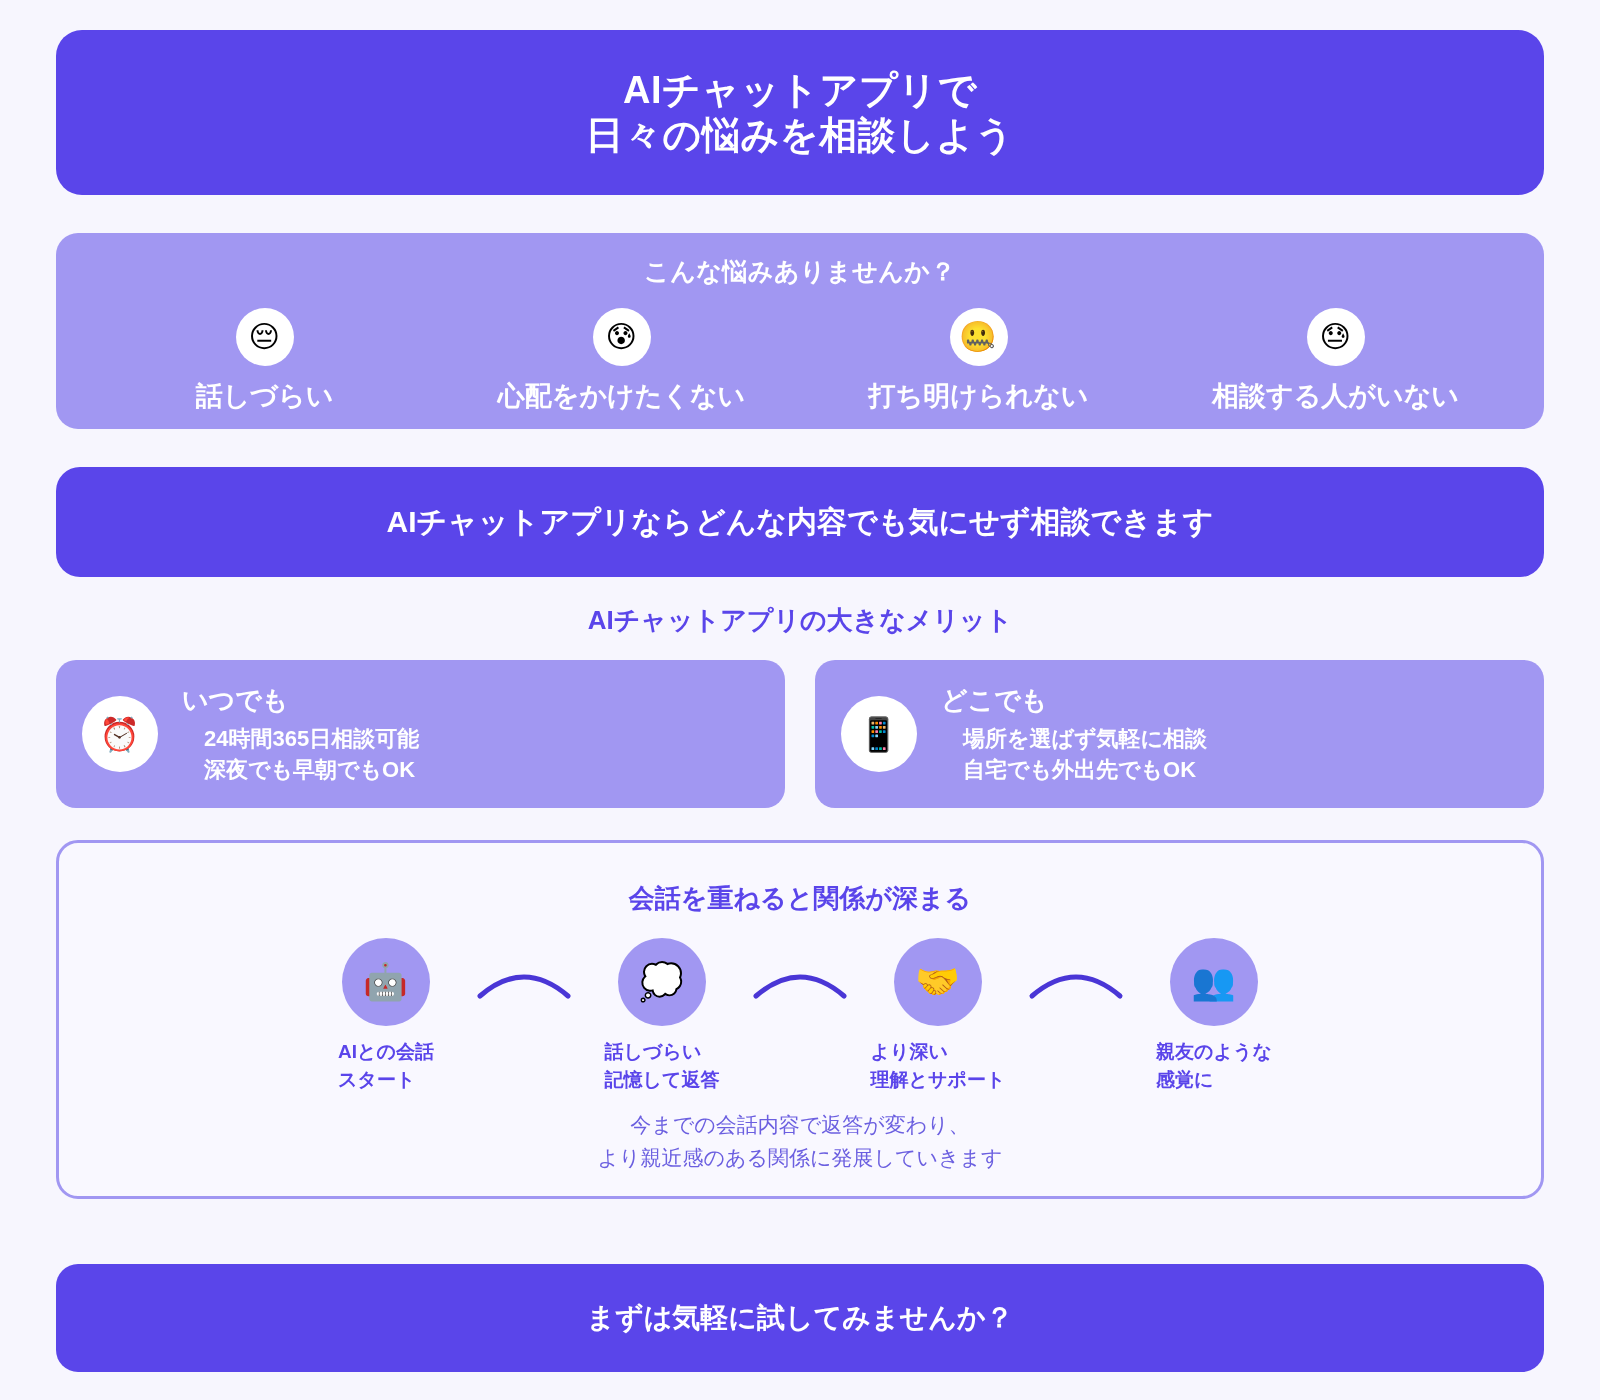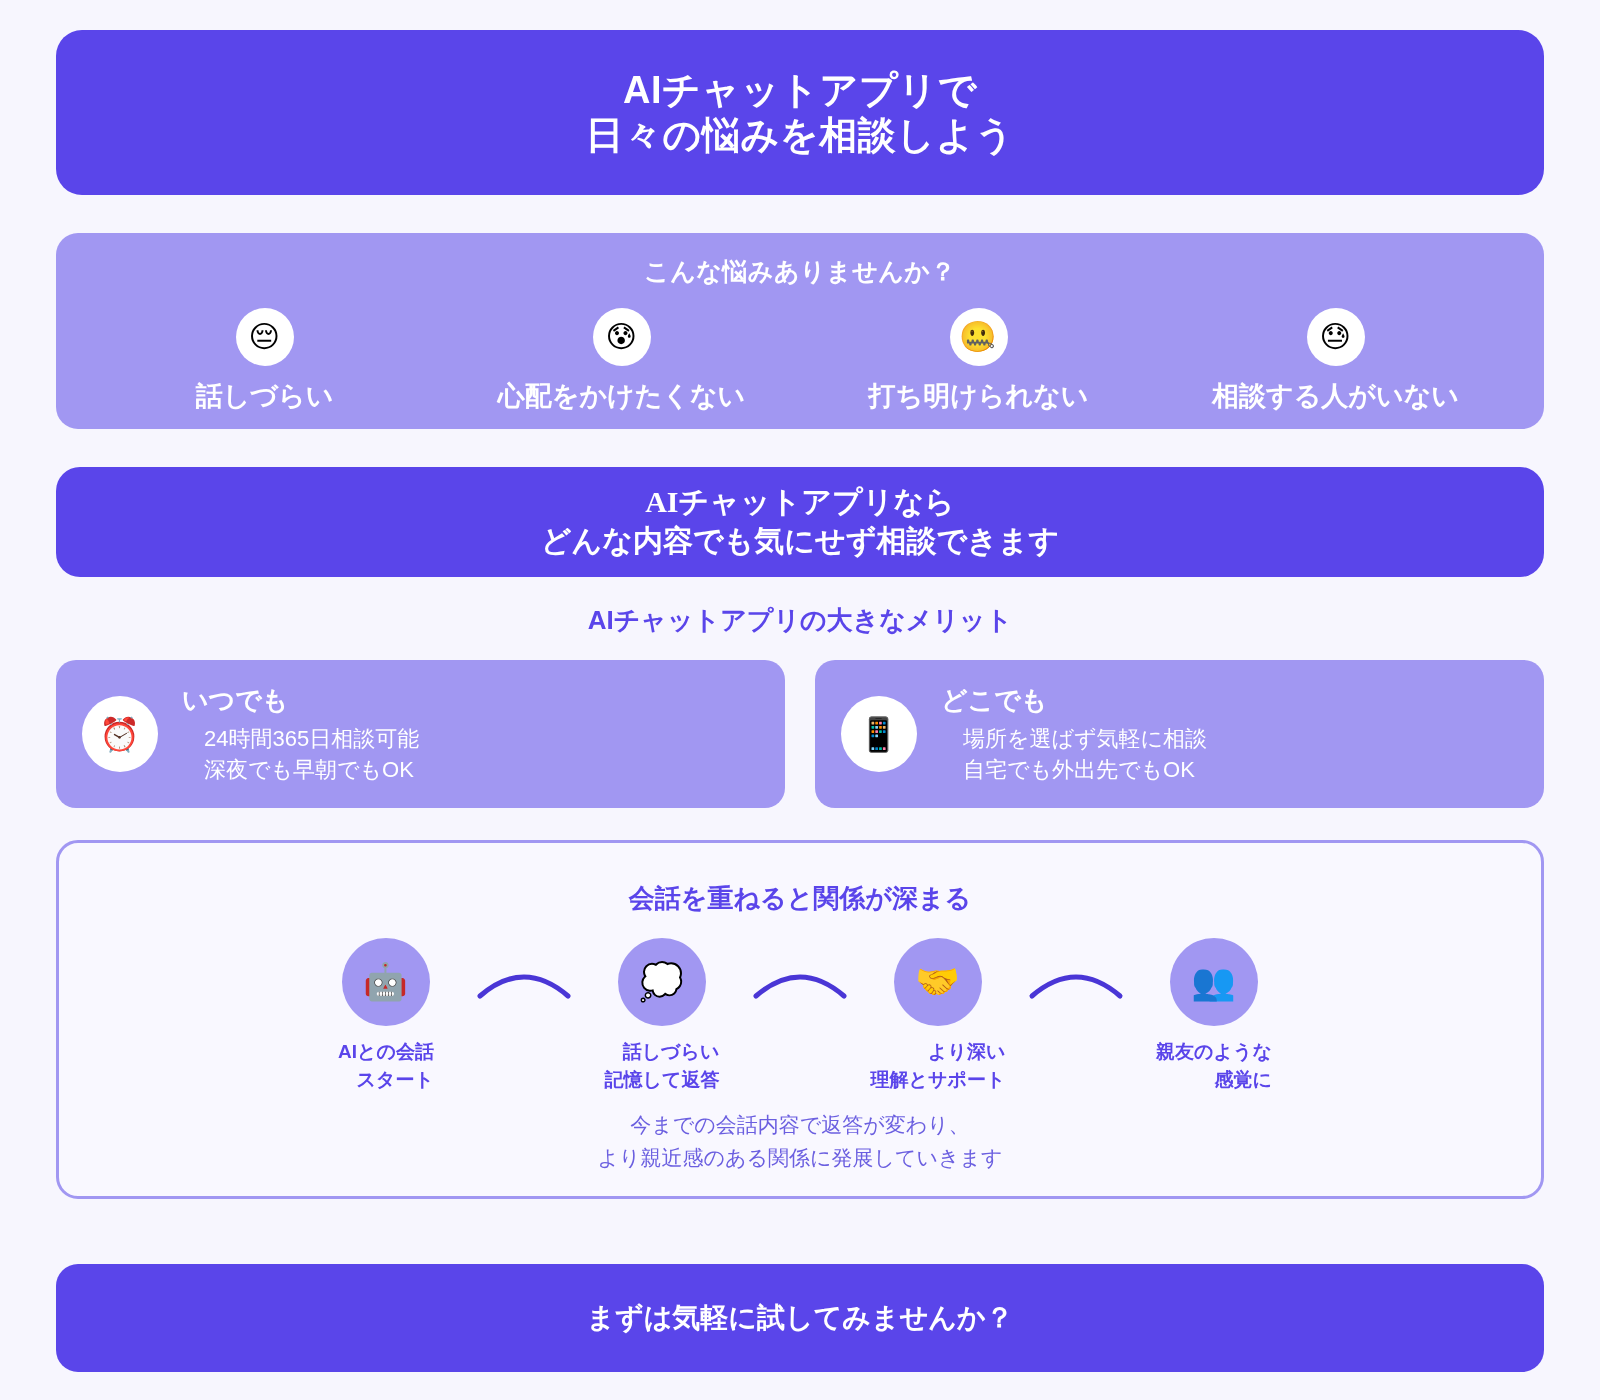--- a/index.html
+++ b/index.html
@@ -90,26 +90,25 @@
     white-space: nowrap;
   }
 
   
   .solution {
     margin-top: 38px;
     background: #5a45ea;
     border-radius: 24px;
     height: 110px;
     display: flex;
-    flex-direction: column;
+    flex-direction: row;
     align-items: center;
     justify-content: center;
     color: #ffffff;
     gap: 2px;
-    font-family: Liberation Serif, serif;
   }
   .solution-line {
     font-size: 30px;
     font-weight: bold;
     line-height: 1.22;
     text-align: center;
   }
 
   
   .merits-heading {
@@ -149,21 +148,21 @@
   .merit-text { display: flex; flex-direction: column; }
   .merit-title {
     color: #ffffff;
     font-size: 26px;
     font-weight: bold;
     margin-bottom: 5px;
   }
   .merit-detail {
     color: #ffffff;
     font-size: 22px;
-    font-weight: normal;
+    font-weight: bold;
     line-height: 1.42;
     padding-left: 22px;
   }
 
   
   .flow {
     margin-top: 32px;
     border: 3px solid #a197f2;
     border-radius: 22px;
     background: #f9f8ff;
@@ -199,21 +198,21 @@
     align-items: center;
     justify-content: center;
     font-size: 36px;
     line-height: 1;
   }
   .flow-label {
     color: #5a45ea;
     font-size: 19px;
     font-weight: bold;
     line-height: 1.45;
-    text-align: right;
+    text-align: left;
     white-space: nowrap;
   }
   .flow-connector {
     width: 96px;
     height: 88px;
     display: flex;
     align-items: center;
     justify-content: center;
     flex: 0 0 96px;
   }

